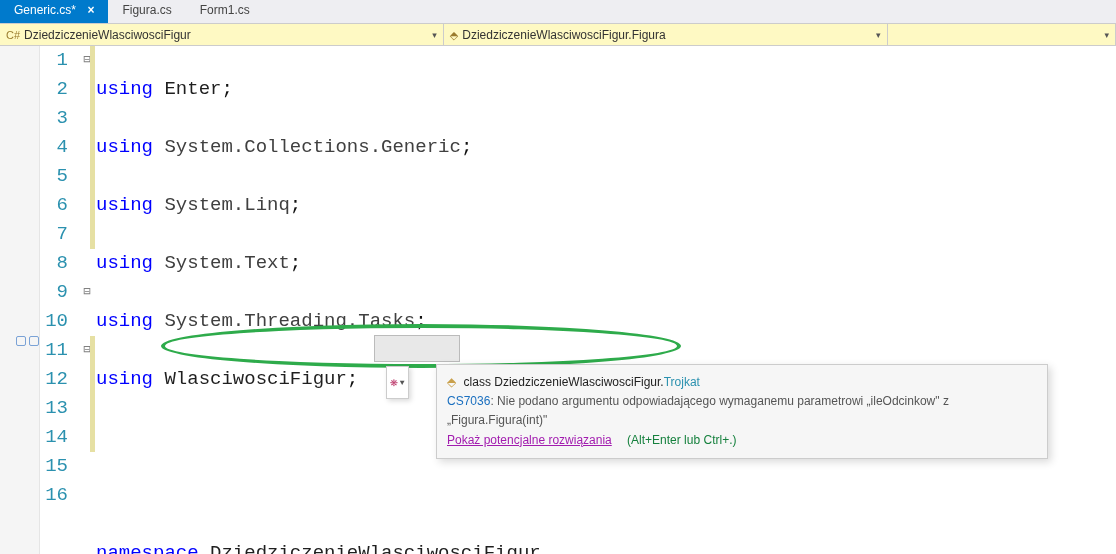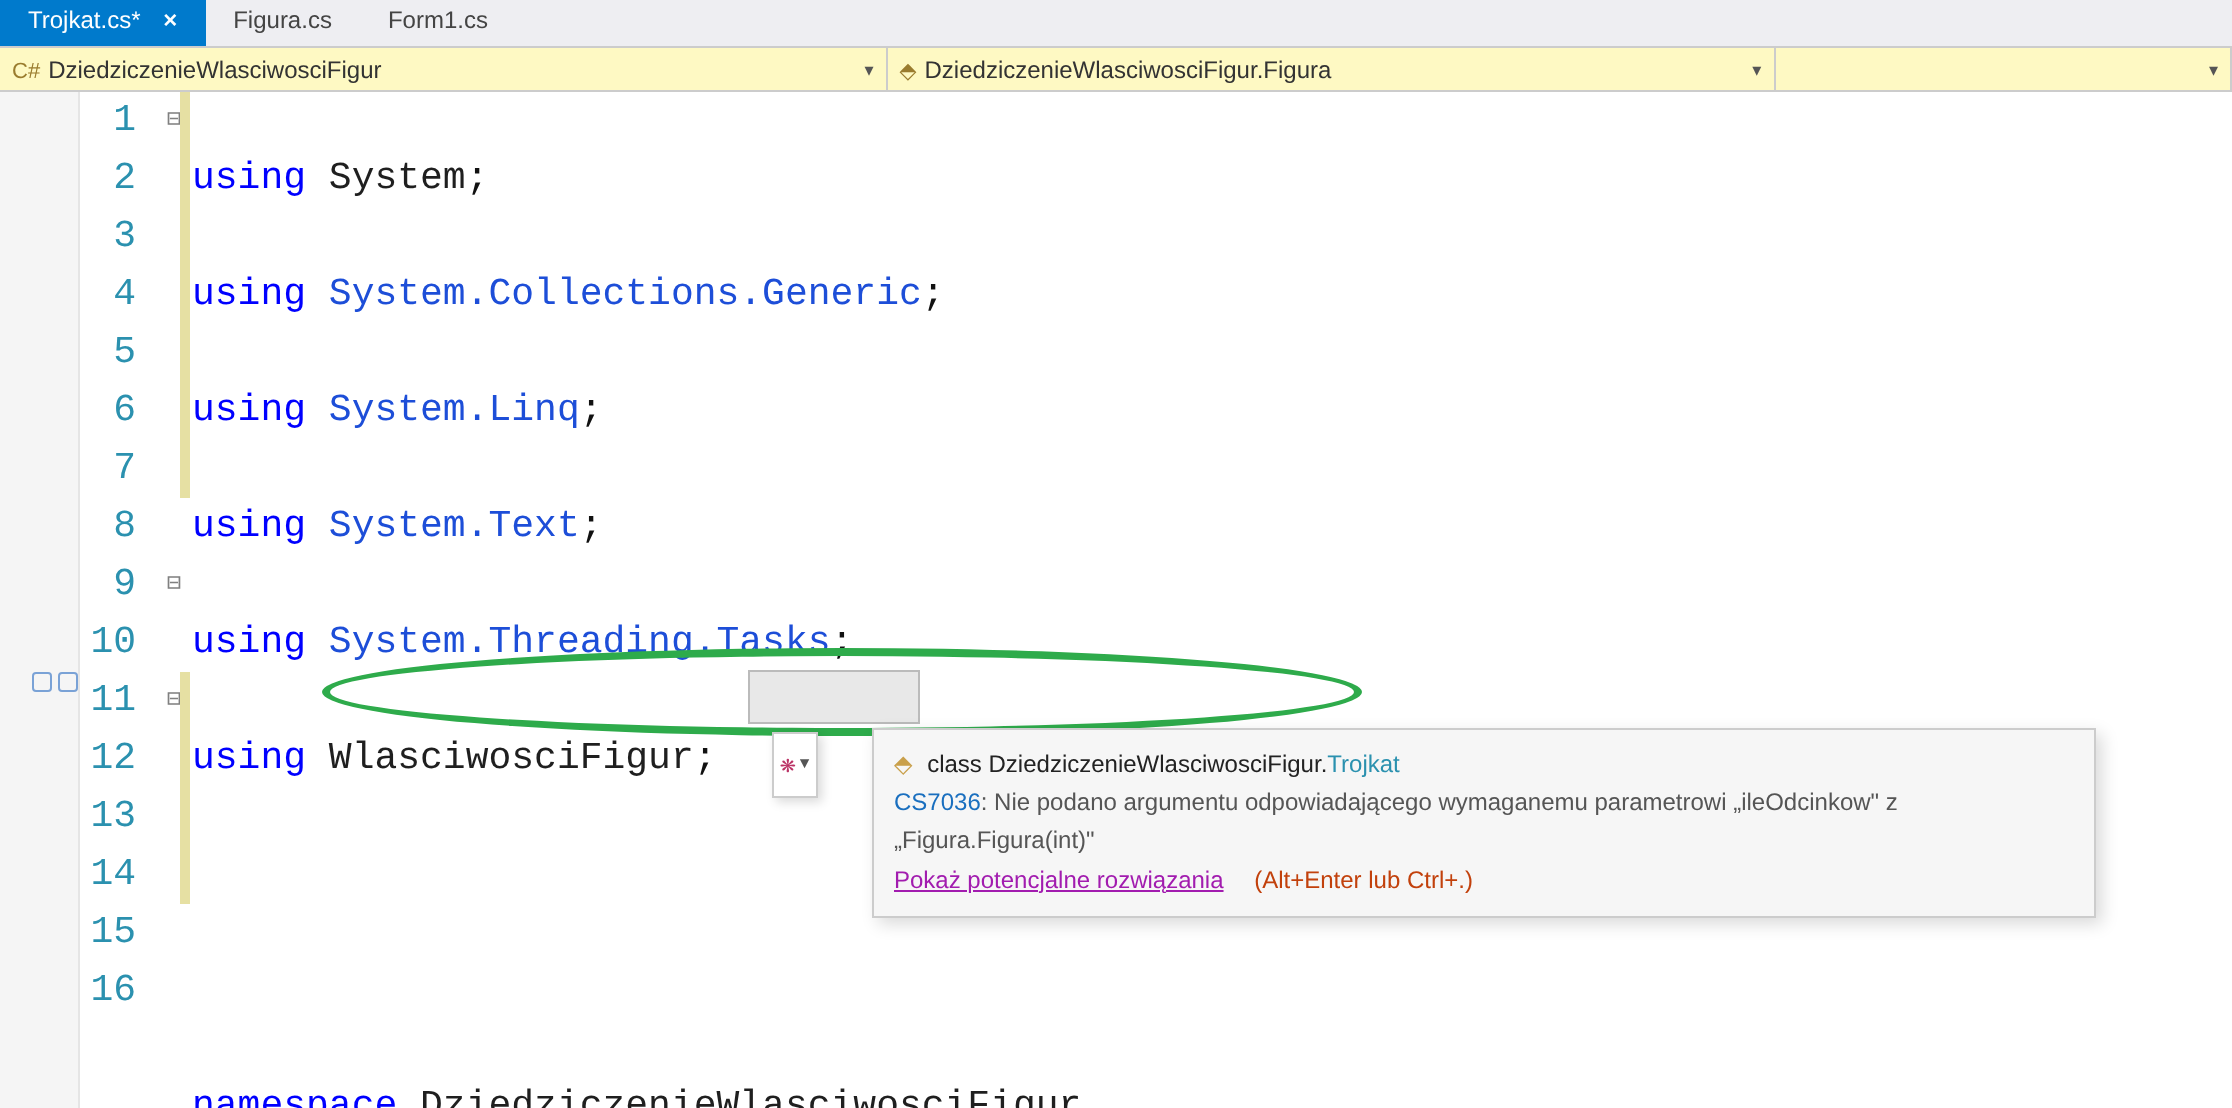--- a/index.html
+++ b/index.html
@@ -76,21 +76,21 @@
 .fold-col .box {
   display: block;
   height: 29px;
   text-align: center;
 }
 .codearea { position: relative; flex: 1; }
 .code { white-space: pre; }
 .line { height: 29px; }
 .kw { color: #0000ff; }
 .id { color: #1f1f1f; }
-.pale { color: #1d4ed8; }
+.pale { color: #404040; }
 .punc { color: #111; }
 .change-bar {
   position: absolute;
   left: -6px;
   width: 5px;
   background: #e6e0a3;
 }
 .ellipse {
   position: absolute;
   border: 4px solid #2eab4b;
@@ -130,28 +130,28 @@
   box-shadow: 3px 3px 8px rgba(0,0,0,0.15);
   width: 612px;
 }
 .tooltip .row1 { color: #222; }
 .tooltip .cls-ico { color: #c9a04b; margin-right: 4px; }
 .tooltip .nsname { color: #222; }
 .tooltip .typename { color: #2b91af; }
 .tooltip .err { color: #555; margin-top: 0; }
 .tooltip .errcode { color: #1a6fbf; }
 .tooltip .link { color: #a21caf; text-decoration: underline; }
-.tooltip .hint { color: #c2410c; padding-left: 12px; }
+.tooltip .hint { color: #15803d; padding-left: 12px; }
 </style>
 </head>
 <body>
 
 <div class="tabs">
   <div class="tab active">
-    <span>Trojkat.cs*</span>
+    <span>Generic.cs*</span>
     <span class="close">×</span>
   </div>
   <div class="tab">Figura.cs</div>
   <div class="tab">Form1.cs</div>
 </div>
 
 <div class="nav-row">
   <div class="nav-dd">
     <span><span class="ico">C#</span><span>DziedziczenieWlasciwosciFigur</span></span>
     <span class="chev">▾</span>
@@ -207,21 +207,21 @@
 
   <div class="codearea">
     <div class="change-bar" style="top:0;height:203px;"></div>
     <div class="change-bar" style="top:290px;height:116px;"></div>
 
     <div class="highlight-box" style="top:289px;left:278px;width:86px;height:27px;"></div>
 
     <div class="ellipse" style="top:278px;left:65px;width:520px;height:44px;"></div>
 
     <div class="code">
-<div class="line"><span class="kw">using</span> <span class="id">System</span><span class="punc">;</span></div>
+<div class="line"><span class="kw">using</span> <span class="id">Enter</span><span class="punc">;</span></div>
 <div class="line"><span class="kw">using</span> <span class="pale">System.Collections.Generic</span><span class="punc">;</span></div>
 <div class="line"><span class="kw">using</span> <span class="pale">System.Linq</span><span class="punc">;</span></div>
 <div class="line"><span class="kw">using</span> <span class="pale">System.Text</span><span class="punc">;</span></div>
 <div class="line"><span class="kw">using</span> <span class="pale">System.Threading.Tasks</span><span class="punc">;</span></div>
 <div class="line"><span class="kw">using</span> <span class="id">WlasciwosciFigur</span><span class="punc">;</span></div>
 <div class="line"></div>
 <div class="line"></div>
 <div class="line"><span class="kw">namespace</span> <span class="id">DziedziczenieWlasciwosciFigur</span></div>
 
 

